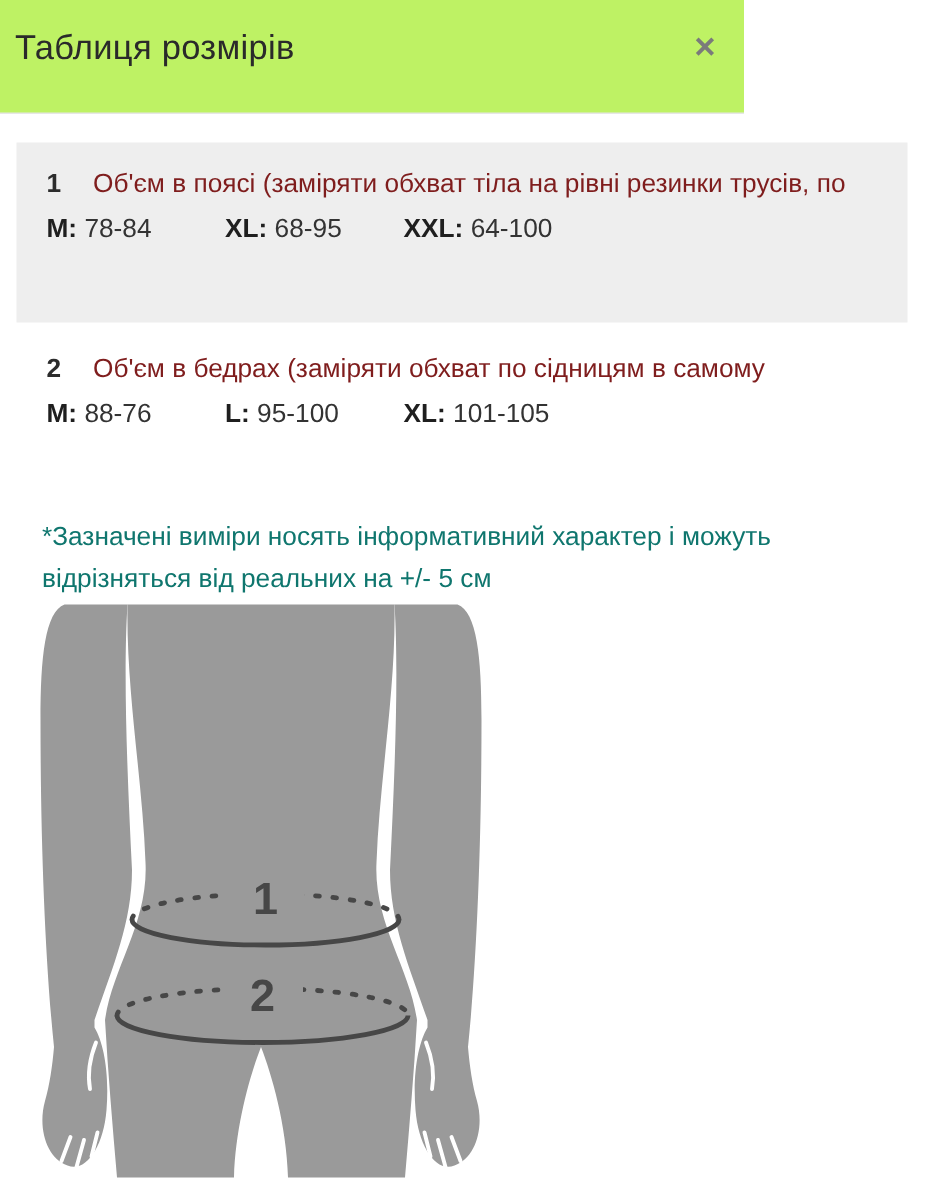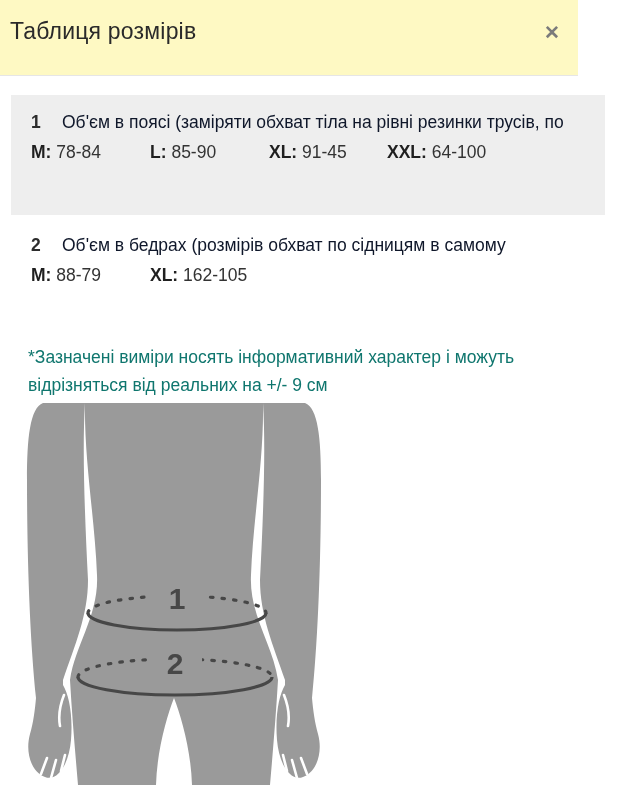--- a/index.html
+++ b/index.html
@@ -1,35 +1,35 @@
 <!DOCTYPE html>
 <html><head>
 <meta charset="utf-8">
 <style>
   html,body{margin:0;padding:0;}
   body{
     width:618px;height:800px;position:relative;background:#ffffff;
     font-family:"Liberation Sans",sans-serif;color:#2c2c2c;overflow:hidden;
   }
   
-  .header{position:absolute;top:0;left:0;width:578px;height:75px;
-          border-bottom:1px solid #e6e6e6;background:#fef9c3;}
+  .header{position:absolute;top:0;left:0;width:496px;height:75px;
+          border-bottom:1px solid #e6e6e6;background:#bef264;}
   .title{position:absolute;left:10px;top:18px;font-size:23px;font-weight:500;
          color:#2a2a2a;letter-spacing:.2px;white-space:nowrap;}
   .close-btn{position:absolute;right:12px;top:18px;width:28px;height:28px;
              display:flex;align-items:center;justify-content:center;
              font-size:19px;font-weight:bold;color:#7b7b7b;cursor:pointer;}
   
   .section{position:absolute;left:11px;width:594px;box-sizing:border-box;
            padding:0 18px 0 20px;}
   .section--highlight{top:95px;height:120px;background:#eeeeee;padding-top:13px;}
   .section--plain{top:231px;}
   .sec-row{display:flex;align-items:center;}
   .sec-num{width:31px;flex:0 0 31px;font-size:17.5px;font-weight:bold;color:#2c2c2c;}
-  .sec-desc{font-size:17.5px;line-height:29px;color:#0f172a;}
+  .sec-desc{font-size:17.5px;line-height:29px;color:#7f1d1d;}
   .sec-desc div{white-space:nowrap;}
   .sizes-row{display:flex;margin-top:5px;font-size:17.5px;color:#333;}
   .size-col{width:119px;flex:0 0 119px;white-space:nowrap;}
   .size-col:nth-child(3){width:118px;flex:0 0 118px;}
   .size-col:nth-child(4){width:auto;flex:0 0 auto;}
   .size-label{font-weight:bold;color:#1f1f1f;}
   
   .note{position:absolute;left:28px;top:343px;font-size:17.5px;line-height:28px;
         color:#0f766e;}
   .note div{white-space:nowrap;}
@@ -51,42 +51,42 @@
 
 <div class="section section--highlight">
   <div class="sec-row">
     <div class="sec-num">1</div>
     <div class="sec-desc">
       <div>Об'єм в поясі (заміряти обхват тіла на рівні резинки трусів, по</div>
     </div>
   </div>
   <div class="sizes-row">
     <div class="size-col"><span class="size-label">M:</span> <span>78-84</span></div>
-    <div class="size-col"><span class="size-label">L:</span> <span>85-90</span></div>
-    <div class="size-col"><span class="size-label">XL:</span> <span>91-45</span></div>
+    <div class="size-col"><span class="size-label">XL:</span> <span>68-95</span></div>
     <div class="size-col"><span class="size-label">XXL:</span> <span>64-100</span></div>
   </div>
 </div>
 
 <div class="section section--plain">
   <div class="sec-row">
     <div class="sec-num">2</div>
     <div class="sec-desc">
-      <div>Об'єм в бедрах (розмірів обхват по сідницям в самому</div>
+      <div>Об'єм в бедрах (заміряти обхват по сідницям в самому</div>
     </div>
   </div>
   <div class="sizes-row">
-    <div class="size-col"><span class="size-label">M:</span> <span>88-79</span></div>
-    <div class="size-col"><span class="size-label">XL:</span> <span>162-105</span></div>
+    <div class="size-col"><span class="size-label">M:</span> <span>88-76</span></div>
+    <div class="size-col"><span class="size-label">L:</span> <span>95-100</span></div>
+    <div class="size-col"><span class="size-label">XL:</span> <span>101-105</span></div>
   </div>
 </div>
 
 <div class="note">
   <div>*Зазначені виміри носять інформативний характер і можуть</div>
-  <div>відрізняться від реальних на +/- 9 см</div>
+  <div>відрізняться від реальних на +/- 5 см</div>
 </div>
 
 <svg class="diagram" viewBox="0 0 310 395" xmlns="http://www.w3.org/2000/svg">
 
   <path d="M 68,3 L 246,3
            C 247,60 236,120 234,175
            C 232,215 256,245 261,280
            C 259,315 256,350 253,385
            L 175,385
            C 174,350 164,316 157,298

